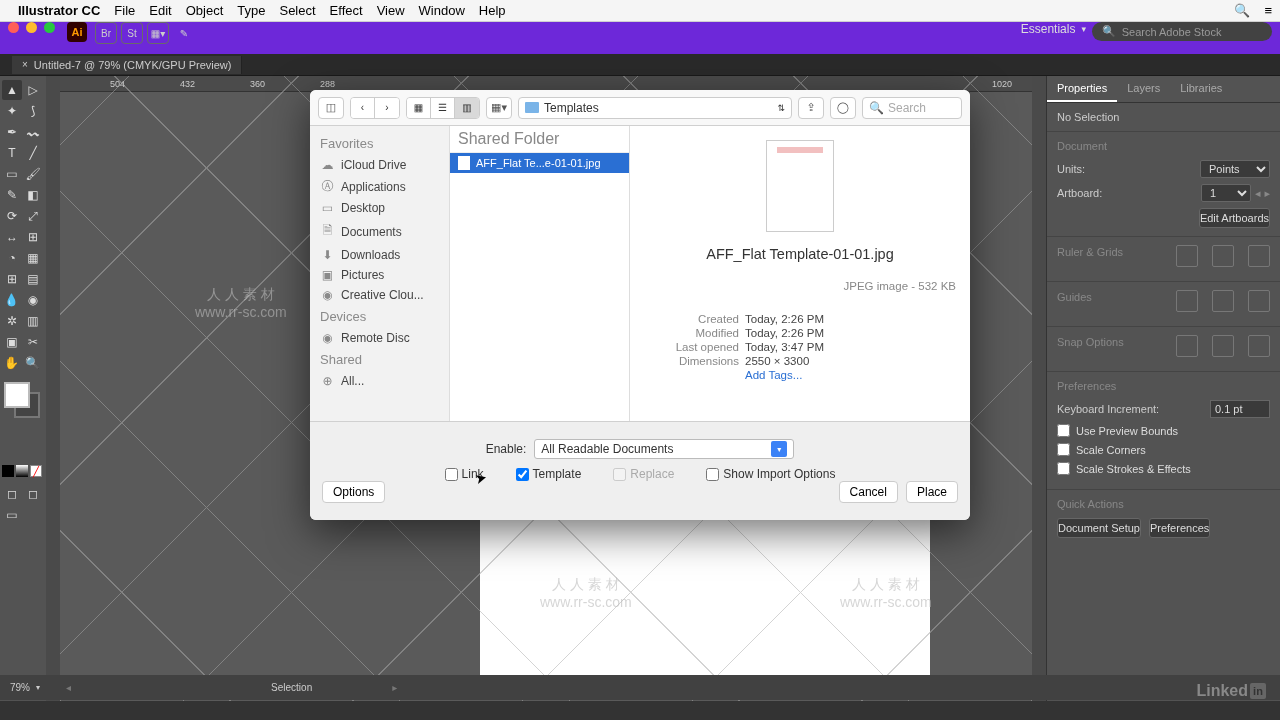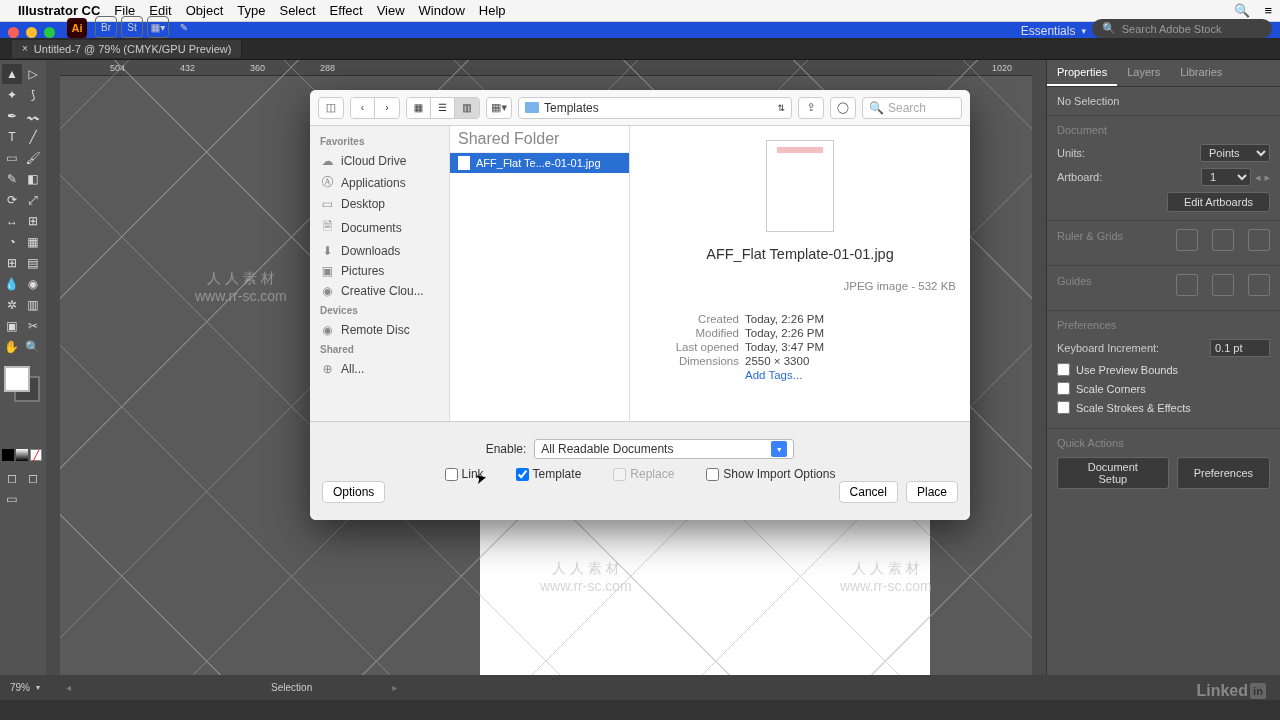--- a/index.html
+++ b/index.html
@@ -7,21 +7,21 @@
 
 
 .menubar{height:22px;background:#f5f5f5;display:flex;align-items:center;padding:0 8px;font-size:13px;border-bottom:1px solid #d0d0d0}
 .menubar .apple{font-size:14px;margin-right:10px}
 .menubar .appname{font-weight:600;margin-right:14px}
 .menubar .mi{margin-right:14px;cursor:default}
 .menubar .spacer{flex:1}
 .menubar .ricon{margin-left:14px;font-size:13px}
 
 
-.appbar{height:16px;background:#1d4ed8;display:flex;align-items:flex-end;padding:0 8px;color:#eee;font-size:12px}
+.appbar{height:32px;background:#6d28d9;display:flex;align-items:flex-start;padding:0 8px;color:#eee;font-size:12px}
 .traffic{display:flex;gap:7px;margin-right:12px}
 .tl{width:11px;height:11px;border-radius:50%}
 .tl.r{background:#ff5f57}.tl.y{background:#febc2e}.tl.g{background:#28c840}
 .ailogo{width:20px;height:20px;background:#310000;border-radius:4px;display:flex;align-items:center;justify-content:center;color:#ff9a00;font-weight:700;font-size:11px;margin-right:8px}
 .abic{width:22px;height:22px;border:1px solid #6a6a6a;border-radius:4px;display:flex;align-items:center;justify-content:center;margin-right:4px;font-size:10px;color:#ccc}
 .appbar .spacer{flex:1}
 .workspace{display:flex;align-items:center;color:#ddd;margin-right:6px}
 .workspace .chev{margin-left:6px;font-size:9px}
 .stock{background:#424242;border-radius:12px;padding:3px 10px;color:#999;font-size:11px;display:flex;align-items:center;width:180px}
 .stock .sicon{margin-right:6px}
@@ -59,21 +59,21 @@
 
 .right{width:234px;background:#535353;color:#ddd;font-size:11px;display:flex;flex-direction:column;border-left:1px solid #333}
 .rtabs{display:flex;border-bottom:1px solid #333}
 .rtab{padding:6px 10px;color:#aaa}
 .rtab.act{color:#fff;border-bottom:2px solid #fff}
 .rsec{padding:8px 10px;border-bottom:1px solid #444}
 .rsec h4{font-size:11px;color:#888;font-weight:400;margin-bottom:8px}
 .rrow{display:flex;align-items:center;justify-content:space-between;margin-bottom:6px}
 .rrow label{color:#ccc}
 .rsel{background:#3a3a3a;border:1px solid #666;color:#ddd;padding:1px 4px;font-size:11px;border-radius:2px;width:70px;height:18px}
-.rbtn{background:#3a3a3a;border:1px solid #666;color:#ddd;padding:3px 16px;border-radius:3px;font-size:11px}
+.rbtn{background:#3a3a3a;border:1px solid #666;color:#ddd;padding:3px 0;border-radius:3px;font-size:11px}
 .ricons{display:flex;gap:14px}
 .ricons div{width:22px;height:22px;border:1px solid #777;border-radius:2px}
 .cb{display:flex;align-items:center;margin-bottom:6px}
 .cb input{margin-right:6px}
 .rinput{background:#3a3a3a;border:1px solid #666;color:#ddd;width:60px;height:18px;font-size:11px;padding:0 4px}
 .qa{display:flex;gap:8px;margin-top:8px}
 
 
 .status{height:25px;background:#414141;color:#ccc;font-size:10px;display:flex;align-items:center;padding:0 10px;position:absolute;bottom:20px;left:0;right:0}
 .status .chev{margin:0 6px;font-size:8px}
@@ -88,21 +88,21 @@
 .fseg .seg:last-child{border-right:none}
 .fseg .seg.act{background:#d9d9d9}
 .fpath{flex:1;border:1px solid #ccc;border-radius:4px;height:22px;display:flex;align-items:center;padding:0 6px;background:#fff}
 .fpath .ficon{width:14px;height:11px;background:#7ab4e8;border-radius:1px;margin-right:5px}
 .fpath .dd{margin-left:auto;font-size:9px}
 .fsearch{width:100px;border:1px solid #ccc;border-radius:4px;height:22px;display:flex;align-items:center;padding:0 6px;background:#fff;color:#aaa}
 .fsearch .sicon{margin-right:4px}
 
 .fbody{flex:1;display:flex;min-height:0}
 .fside{width:140px;background:#f2f2f2;border-right:1px solid #ddd;padding:6px 0;overflow:auto}
-.fside h5{font-size:10px;color:#8a8a8a;text-transform:none;padding:4px 10px;font-weight:700}
+.fside h5{font-size:13px;color:#8a8a8a;text-transform:none;padding:4px 10px;font-weight:400}
 .fitem{display:flex;align-items:center;padding:3px 10px;color:#444;font-size:12px}
 .fitem .fi{width:15px;margin-right:6px;text-align:center;color:#8a8a8a;font-size:12px}
 
 .fcol{width:180px;border-right:1px solid #ddd;background:#fff;overflow:auto}
 .fcol .hdr{font-size:16px;color:#888;padding:4px 8px;border-bottom:1px solid #eee}
 .fcol .file{padding:3px 8px;display:flex;align-items:center;font-size:11px}
 .fcol .file.sel{background:#2a6fd3;color:#fff}
 .fcol .file .thumb{width:12px;height:14px;background:#fff;border:1px solid #bbb;margin-right:6px}
 .fcol .file.sel .thumb{border-color:#fff}
 
@@ -318,20 +318,30 @@
         <div class="rrow">
           <h4>Guides</h4>
       <div class="ricons">
             <div></div>
             <div></div>
             <div></div>
           </div>
         </div>
       </div>
     <div class="rsec">
+        <div class="rrow">
+          <h4>Snap Options</h4>
+      <div class="ricons">
+            <div></div>
+            <div></div>
+            <div></div>
+          </div>
+        </div>
+      </div>
+    <div class="rsec">
       <h4>Preferences</h4>
       <div class="rrow">
           <label>Keyboard Increment:</label>
         <input class="rinput" value="0.1 pt" style="">
         </div>
       <label class="cb">
           <input type="checkbox" style="">
           <span>Use Preview Bounds</span>
         </label>
       <label class="cb">

